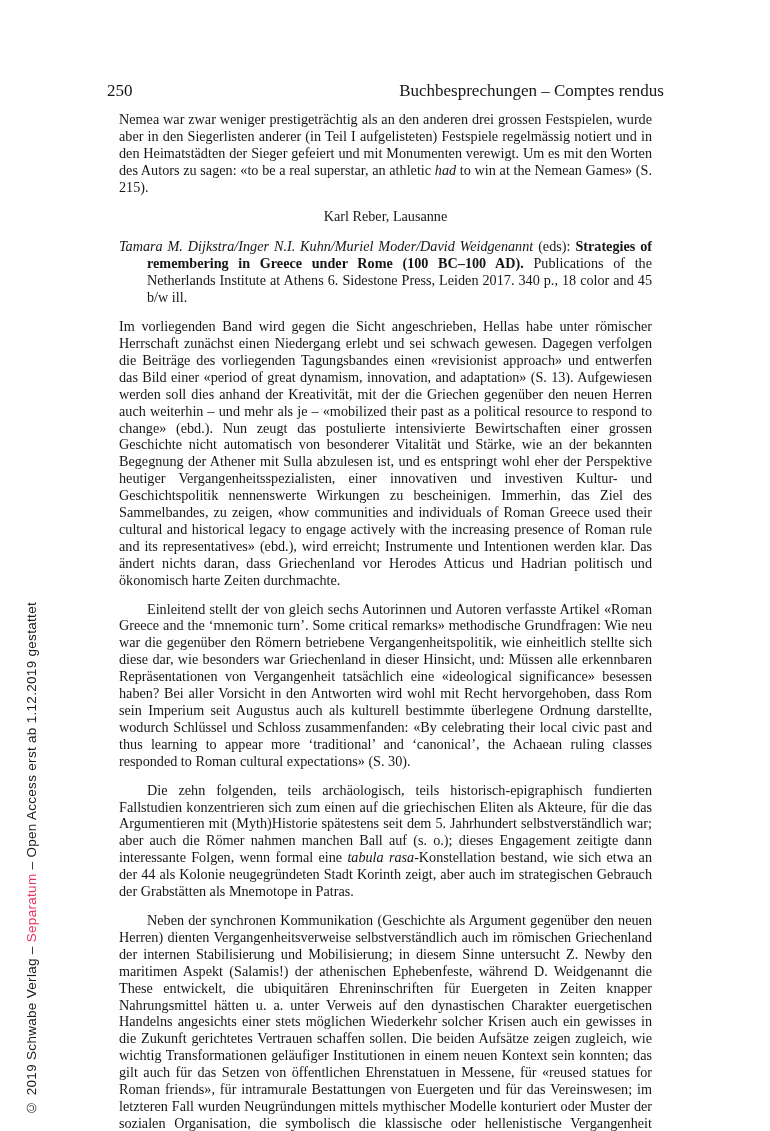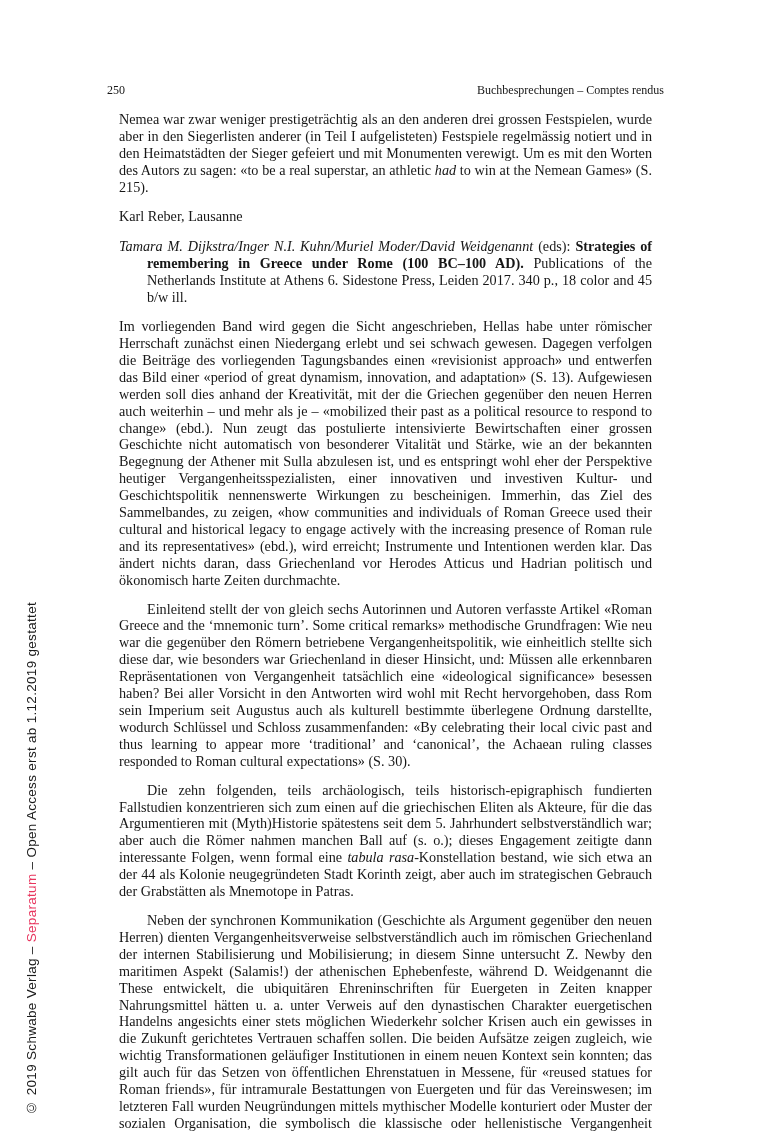--- a/index.html
+++ b/index.html
@@ -34,42 +34,42 @@
   .content {
     position: absolute;
     left: 107px;
     top: 82px;
     width: 557px;
   }
   .header {
     position: relative;
     height: 17px;
     margin-bottom: 7px;
-    font-size: 12px;
+    font-size: 17px;
     line-height: 17px;
   }
   .pagenum {
     position: absolute;
     left: 0;
     top: 0;
   }
   .running-title {
     display: block;
     text-align: right;
   }
   p {
     margin: 12px;
     font-size: 14.2px;
     line-height: 16.9px;
     text-align: justify;
     hyphens: auto;
     -webkit-hyphens: auto;
   }
   .signature {
-    text-align: left;
+    text-align: center;
   }
   .citation {
     margin-top: 14px;
     padding-left: 28px;
     text-indent: -28px;
   }
   .indent {
     text-indent: 28px;
   }
   .it { font-style: italic; }

